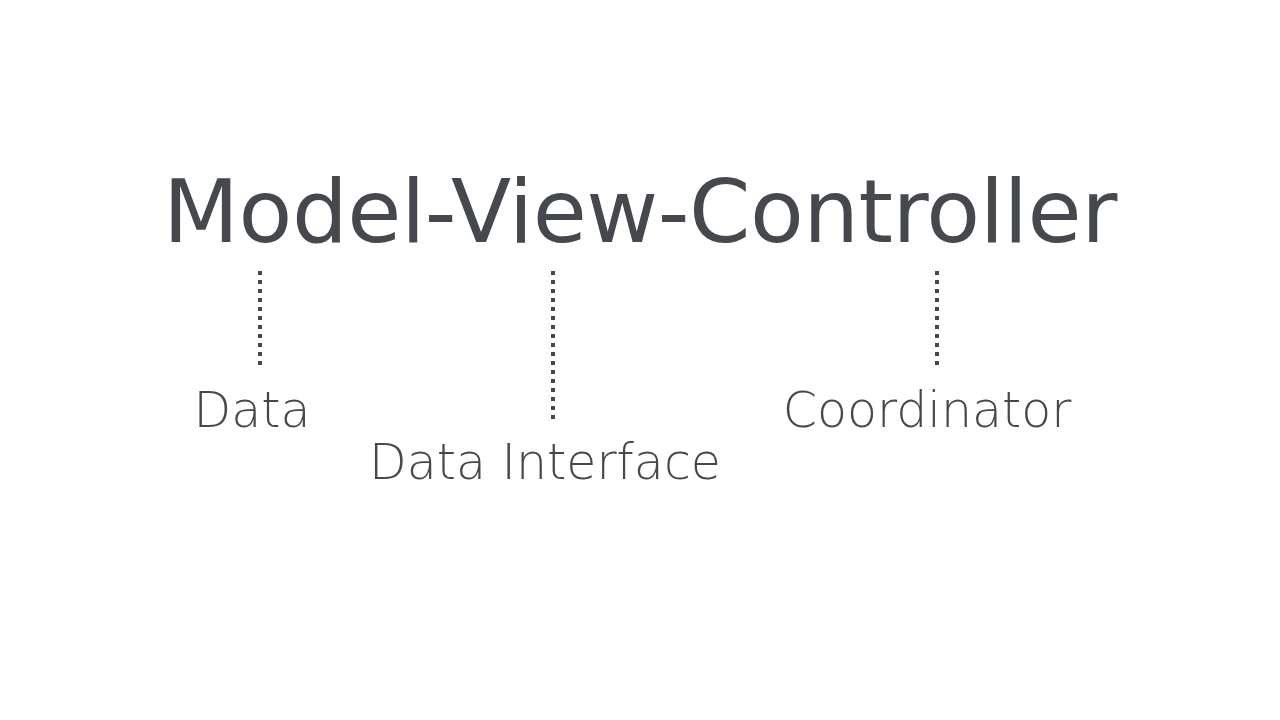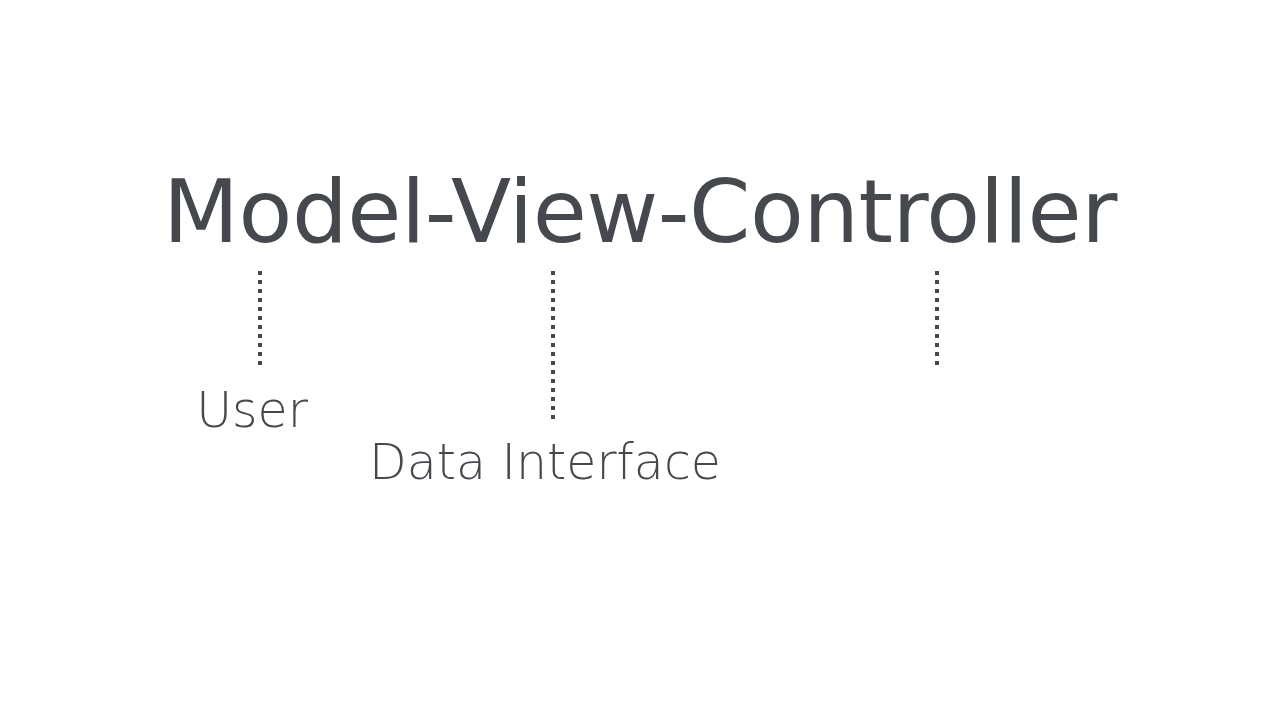--- a/index.html
+++ b/index.html
@@ -71,18 +71,19 @@
 <div id="slide">
 
   <div class="title" style="color: rgb(69, 73, 78);">Model-View-Controller</div>
 
   <div class="connector" id="connector-model" style="left: 258px; top: 271px; height: 97px;"></div>
 
   <div class="connector" id="connector-view" style="left: 551px; top: 271px; height: 149px;"></div>
 
   <div class="connector" id="connector-controller" style="left: 935px; top: 271px; height: 97px;"></div>
 
-  <div class="leaf-label" id="label-model" style="left: 252px; top: 385px;">User</div>
+  <div class="leaf-label" id="label-model" style="left: 252px; top: 385px;">Data</div>
 
   <div class="leaf-label" id="label-view" style="left: 545px; top: 437px;">Data Interface</div>
 
+  <div class="leaf-label" id="label-controller" style="left: 927px; top: 385px;">Coordinator</div>
 
 </div>
 
 </body></html>

